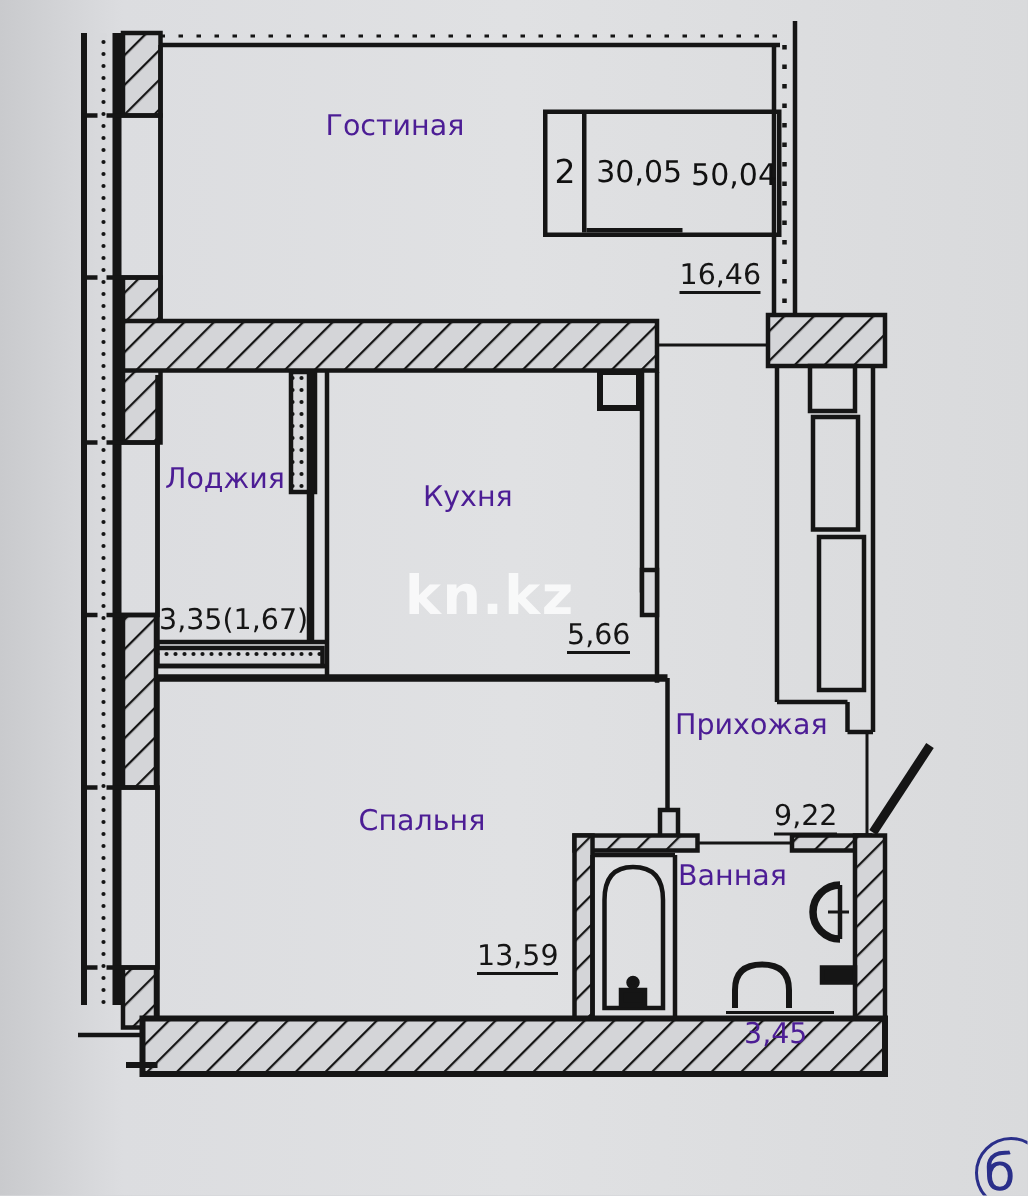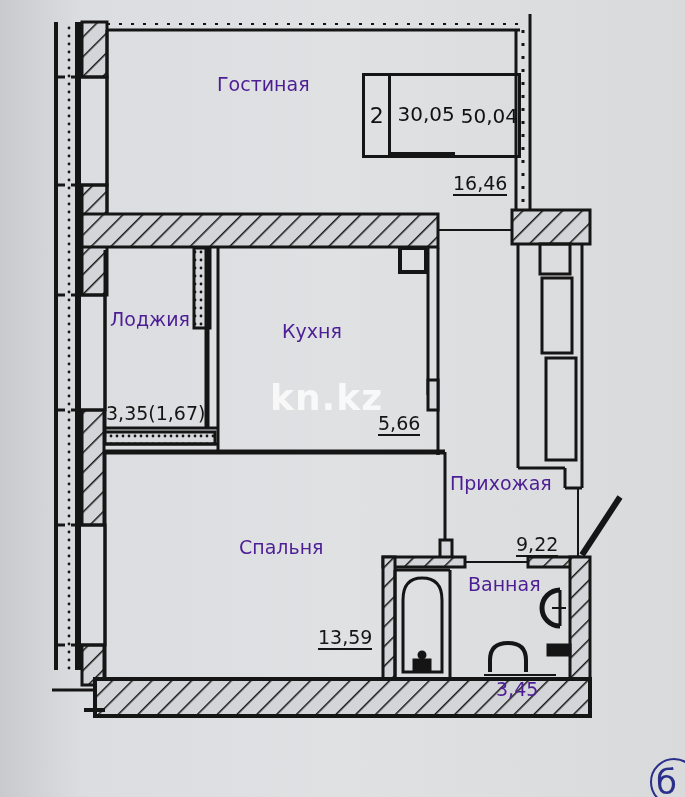--- a/index.html
+++ b/index.html
@@ -134,17 +134,17 @@
 
 <div class="lbl" style="left:282px;top:322px;">Кухня</div>
 <div class="area" style="left:378px;top:414px;">5,66</div>
 
 <div class="lbl" style="left:450px;top:474px;">Прихожая</div>
 <div class="area" style="left:516px;top:535px;">9,22</div>
 
 <div class="lbl" style="left:210px;top:538px;margin-left:29px;">Спальня</div>
 <div class="area" style="left:318px;top:628px;">13,59</div>
 
-<div class="lbl" style="left:452px;top:575px;margin-left:16px;">Ванная</div>
+<div class="lbl" style="left:452px;top:575px;">Ванная</div>
 <div class="lbl" style="left:496px;top:648px;margin-top:32px;">3,45</div>
 
 <div class="wm">kn.kz</div>
 <div class="sig">б</div>
 
 </body></html>

